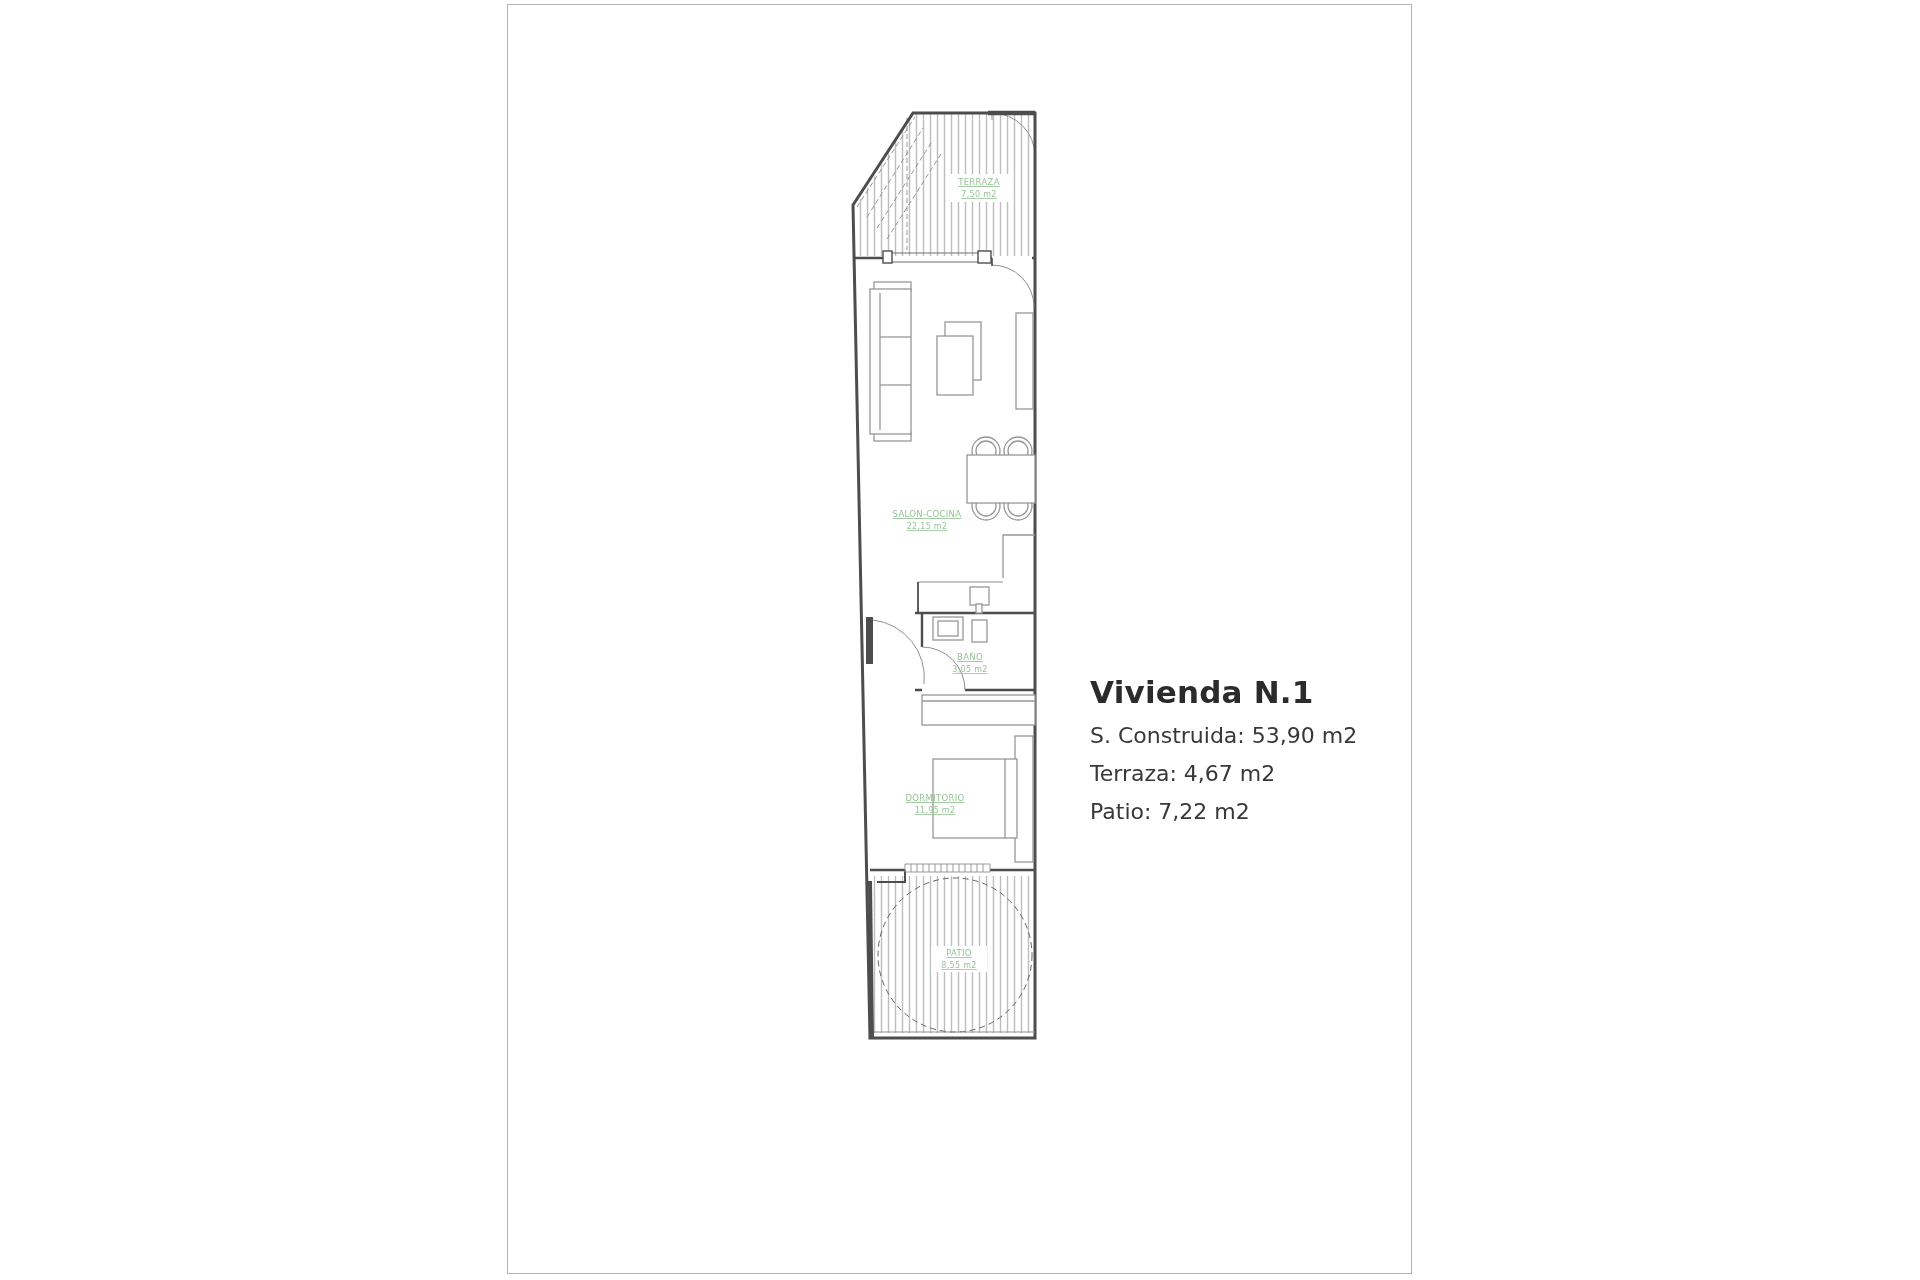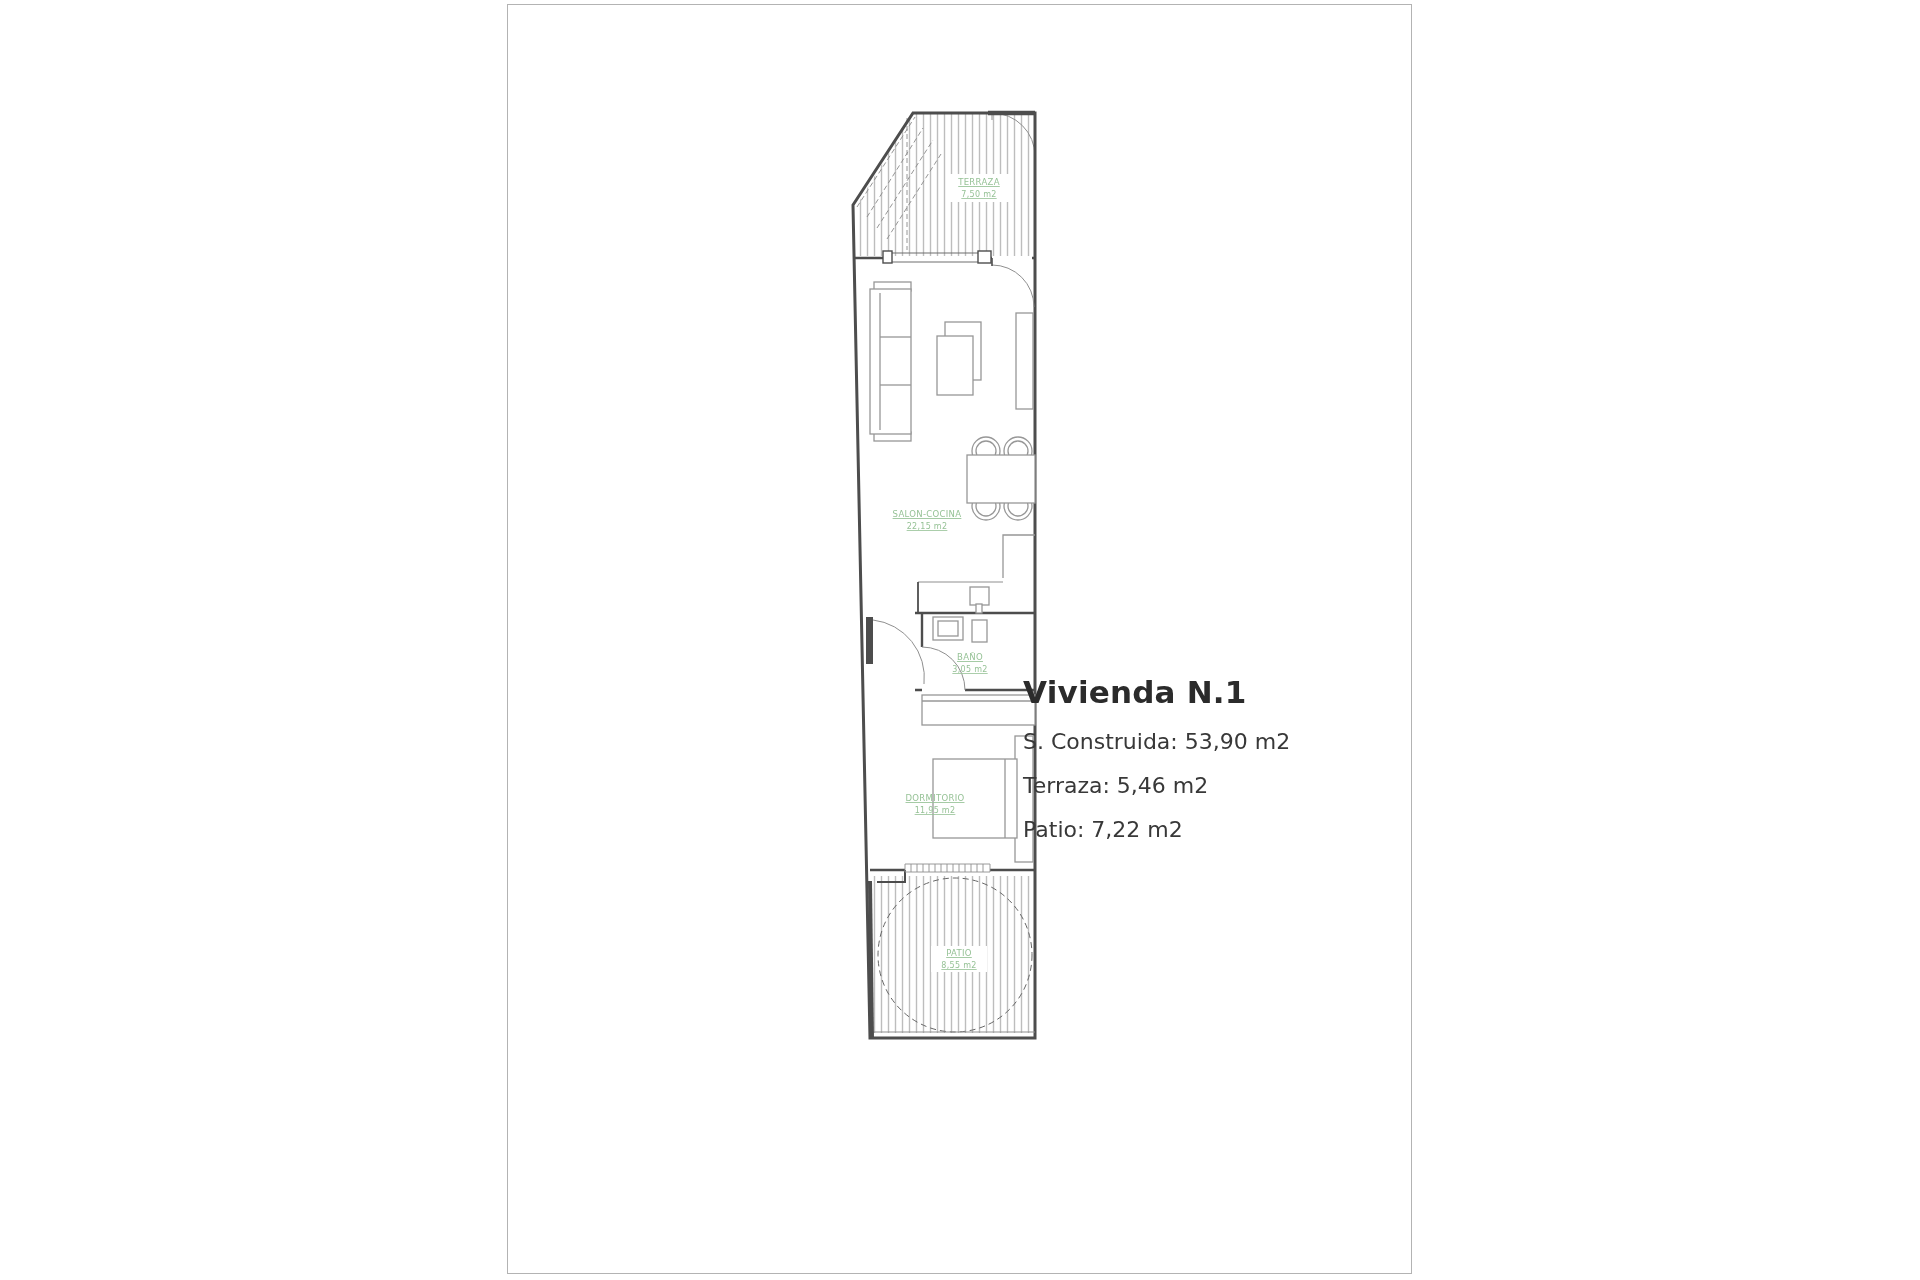--- a/index.html
+++ b/index.html
@@ -1,23 +1,23 @@
 <!DOCTYPE html>
 <html><head>
 <meta charset="utf-8">
 <style>
   html,body{margin:0;padding:0;background:#ffffff;}
   body{width:1920px;height:1280px;position:relative;overflow:hidden;
        font-family:"DejaVu Sans","Liberation Sans",sans-serif;}
   .page{position:absolute;left:507px;top:4px;width:905px;height:1270px;
         background:#ffffff;border:1px solid #b3b3b3;box-sizing:border-box;}
   .plan-svg{position:absolute;left:845px;top:100px;width:210px;height:950px;}
-  .info{position:absolute;left:1023px;top:674px;color:#2e2e2e;}
+  .info{position:absolute;left:1090px;top:674px;color:#2e2e2e;}
   .info .title{font-size:31px;font-weight:700;letter-spacing:0.2px;color:#2b2b2b;}
-  .info .line{font-size:22px;color:#383838;margin-top:19px;}
+  .info .line{font-size:22px;color:#383838;margin-top:13px;}
   .room-label{font-size:8.5px;letter-spacing:0.3px;text-decoration:underline;}
   .room-area{font-size:8px;letter-spacing:0.3px;text-decoration:underline;}
   svg text{font-family:"DejaVu Sans","Liberation Sans",sans-serif;}
 </style>
 </head>
 <body>
 
 <div class="page"></div>
 
 <svg class="plan-svg" viewBox="0 0 210 950">
@@ -149,15 +149,15 @@
 
     <rect x="86" y="846" width="56" height="26" fill="#ffffff" stroke="none"></rect>
     <text class="room-label" x="114" y="856" fill="#96c296">PATIO</text>
     <text class="room-area" x="114" y="868" fill="#96c296">8,55 m2</text>
   </g>
 </svg>
 
 <div class="info">
   <div class="title">Vivienda N.1</div>
   <div class="line">S. Construida: 53,90 m2</div>
-  <div class="line">Terraza: 5,46 m2</div>
+  <div class="line">Terraza: 4,67 m2</div>
   <div class="line">Patio: 7,22 m2</div>
 </div>
 
 </body></html>

